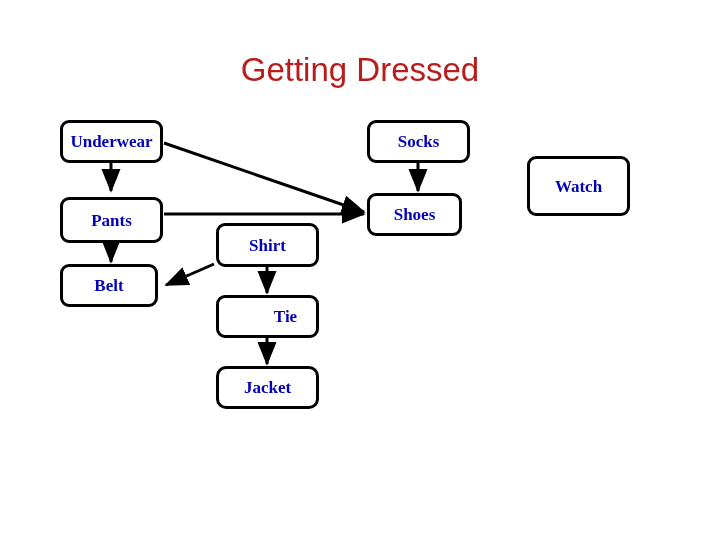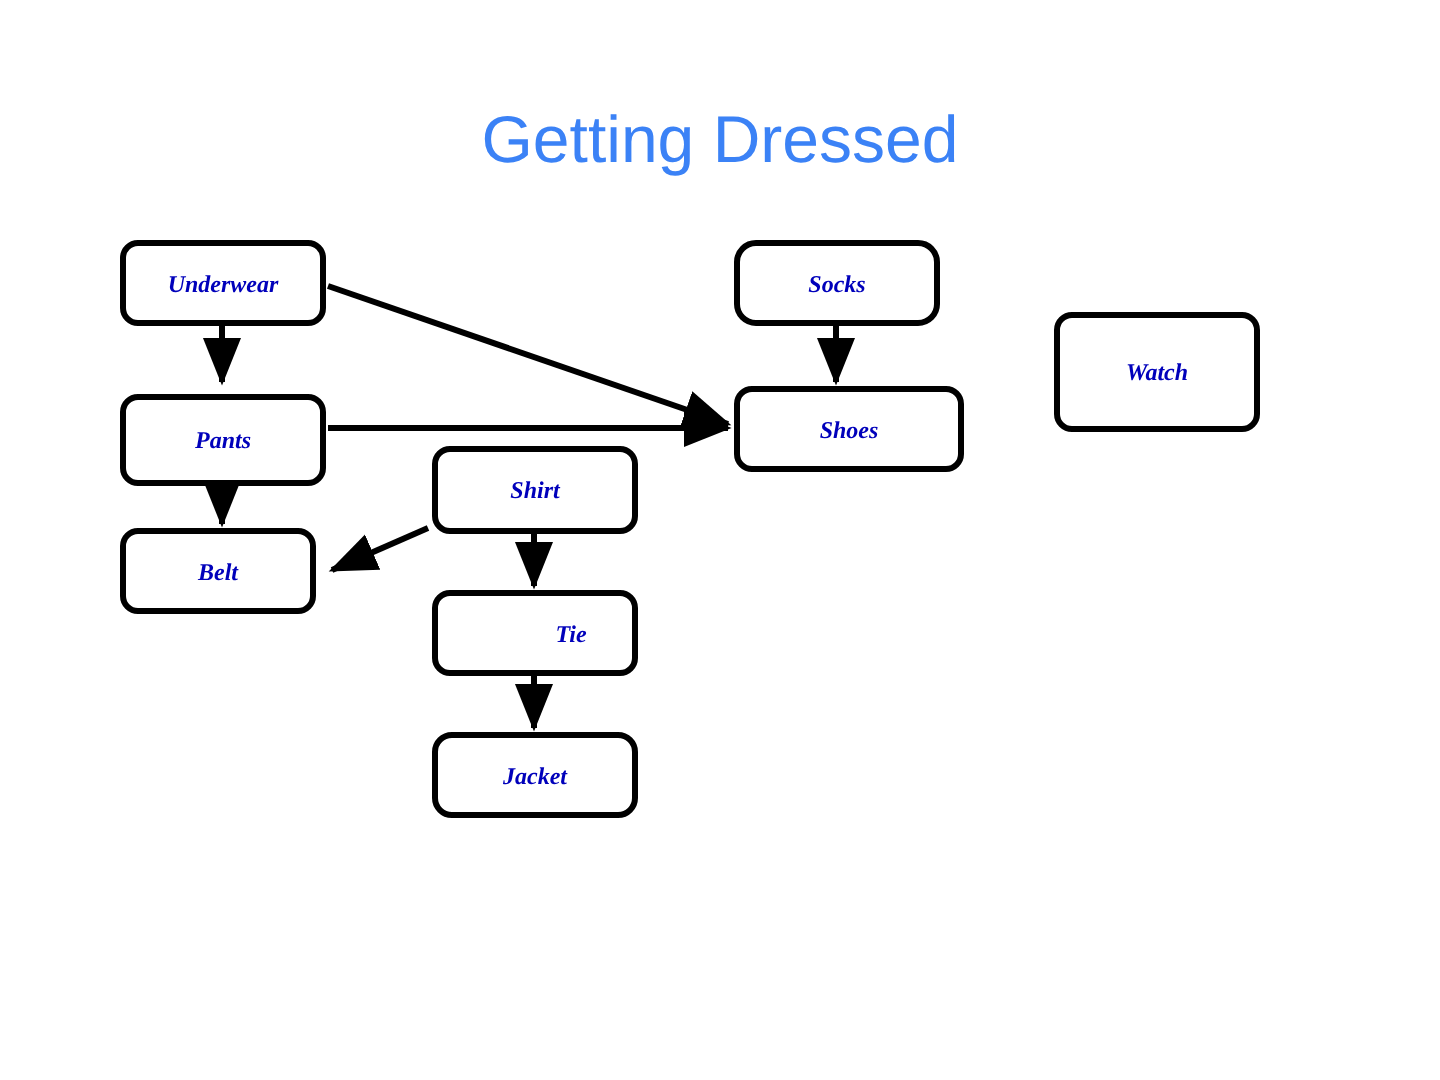--- a/index.html
+++ b/index.html
@@ -17,41 +17,40 @@
   }
   #title {
     position: absolute;
     left: 0;
     top: 50px;
     width: 720px;
     text-align: center;
     font-family: "Liberation Sans", sans-serif;
     font-size: 33px;
     font-weight: normal;
-    color: #3b82f6;
+    color: #b91c1c;
     letter-spacing: 0px;
     line-height: 40px;
     white-space: nowrap;
   }
   .node {
     position: absolute;
     box-sizing: border-box;
     background: #ffffff;
     border: 3px solid #000000;
     border-radius: 9px;
     display: flex;
     align-items: center;
     justify-content: center;
     z-index: 5;
   }
   .node-label {
     font-family: "Liberation Serif", serif;
     font-weight: bold;
-    font-style: italic;
-    font-size: 12px;
+    font-size: 17px;
     color: #0000bb;
     white-space: nowrap;
     line-height: 1;
   }
   #edge-layer {
     position: absolute;
     left: 0;
     top: 0;
     width: 720px;
     height: 540px;
@@ -80,30 +79,30 @@
         <line x1="214" y1="264" x2="166" y2="285" stroke="#000000" stroke-width="3" marker-end="url(#arrowhead)"></line>
         <line x1="267" y1="266" x2="267" y2="293" stroke="#000000" stroke-width="3" marker-end="url(#arrowhead)"></line>
         <line x1="267" y1="338" x2="267" y2="364" stroke="#000000" stroke-width="3" marker-end="url(#arrowhead)"></line>
       </g>
   </svg>
 
   <div id="nodes-group">
       <div class="node" style="left: 60px; top: 120px; width: 103px; height: 43px;">
         <span class="node-label">Underwear</span>
       </div>
-      <div class="node" style="left: 367px; top: 120px; width: 103px; height: 43px; border-radius: 11px;">
+      <div class="node" style="left: 367px; top: 120px; width: 103px; height: 43px;">
         <span class="node-label">Socks</span>
       </div>
       <div class="node" style="left: 527px; top: 156px; width: 103px; height: 60px;">
         <span class="node-label">Watch</span>
       </div>
       <div class="node" style="left: 60px; top: 177px; width: 103px; height: 46px; margin-top: 20px;">
         <span class="node-label">Pants</span>
       </div>
-      <div class="node" style="left: 367px; top: 193px; width: 115px; height: 43px;">
+      <div class="node" style="left: 367px; top: 193px; width: 95px; height: 43px;">
         <span class="node-label">Shoes</span>
       </div>
       <div class="node" style="left: 216px; top: 223px; width: 103px; height: 44px;">
         <span class="node-label">Shirt</span>
       </div>
       <div class="node" style="left: 60px; top: 264px; width: 98px; height: 43px;">
         <span class="node-label">Belt</span>
       </div>
       <div class="node" style="left: 216px; top: 295px; width: 103px; height: 43px; padding-left: 36px;">
         <span class="node-label">Tie</span>

